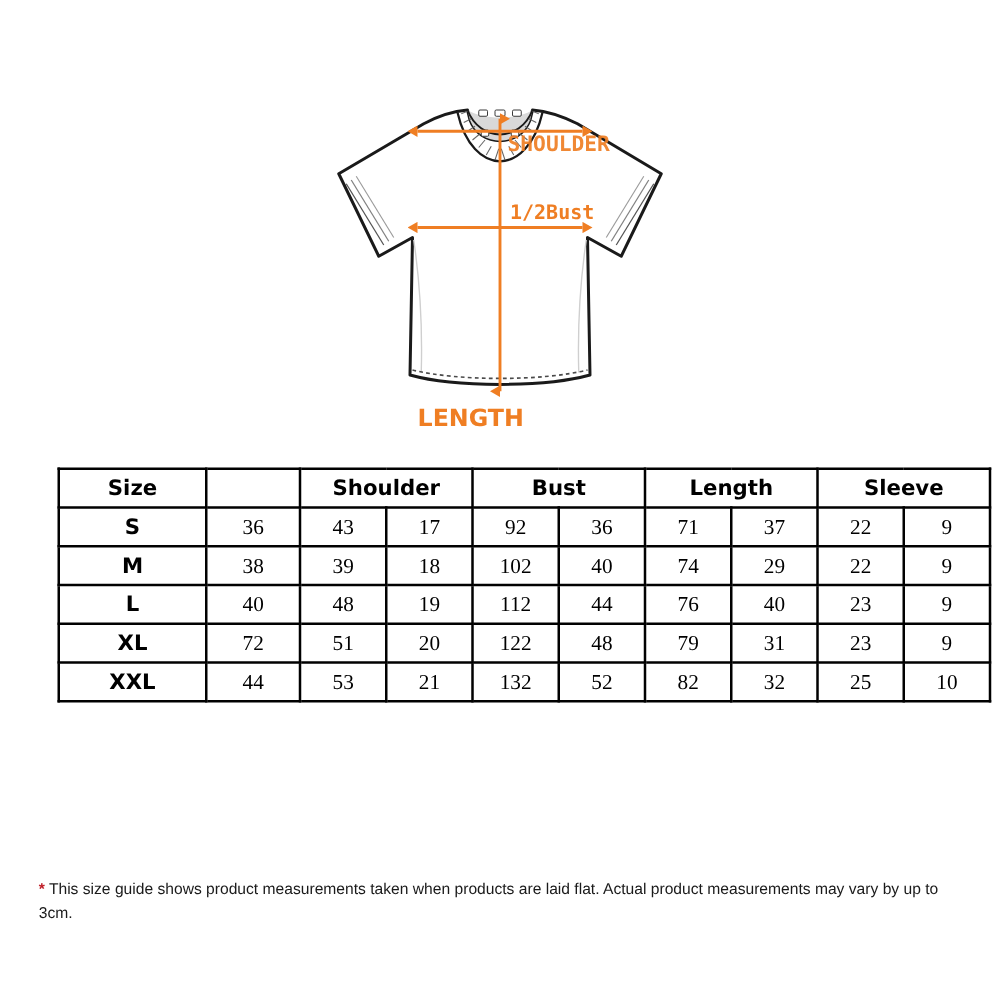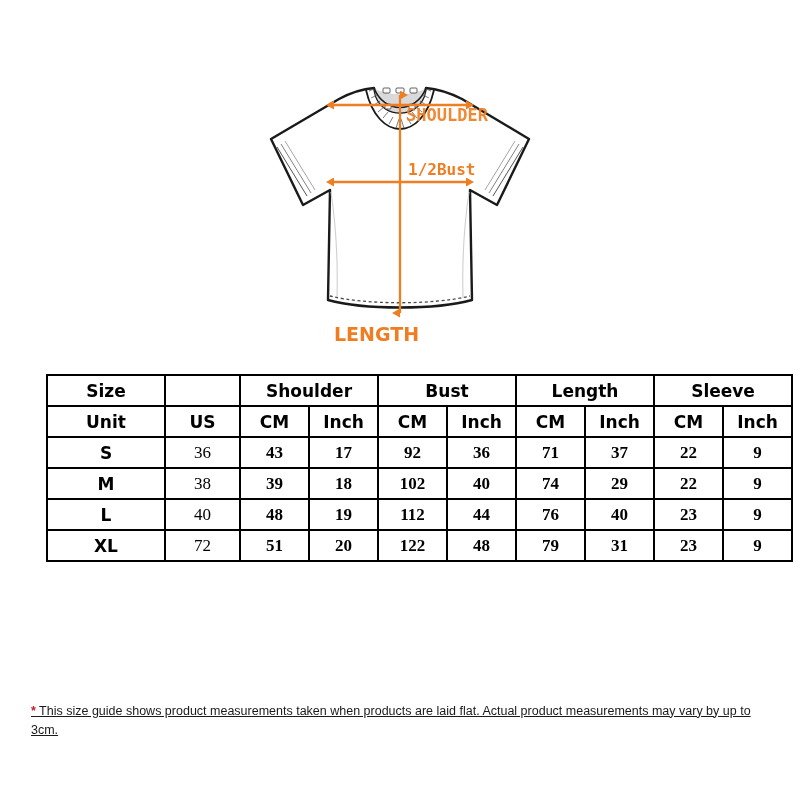--- a/index.html
+++ b/index.html
@@ -62,39 +62,38 @@
     font-weight: bold;
     font-size: 17px;
   }
   td.us-val {
     font-family: "Liberation Serif", serif;
     font-weight: normal;
     font-size: 17px;
   }
   td.num {
     font-family: "Liberation Serif", serif;
-    font-weight: bold;
+    font-weight: normal;
     font-size: 17px;
     margin-left: 41px;
   }
   col.c-size  { width: 118px; }
   col.c-us    { width: 75px; }
   col.c-meas  { width: 69px; }
 
   
   #footnote {
     position: absolute;
     left: 31px;
     top: 689px;
     width: 742px;
     font-family: "Liberation Sans", sans-serif;
     font-size: 12.5px;
     line-height: 1.55;
     color: #1a1a1a;
-    text-decoration: underline;
   }
   #footnote .asterisk {
     color: #c0202a;
     font-weight: bold;
   }
 </style>
 </head>
 <body>
 
 <div id="diagram-area">
@@ -209,32 +208,20 @@
     </colgroup>
     <thead>
       <tr>
         <th>Size</th>
         <th></th>
         <th colspan="2">Shoulder</th>
         <th colspan="2">Bust</th>
         <th colspan="2">Length</th>
         <th colspan="2">Sleeve</th>
       </tr>
-      <tr>
-        <th>Unit</th>
-        <th>US</th>
-        <th>CM</th>
-        <th>Inch</th>
-        <th>CM</th>
-        <th>Inch</th>
-        <th>CM</th>
-        <th>Inch</th>
-        <th>CM</th>
-        <th>Inch</th>
-      </tr>
     </thead>
     <tbody id="size-table-body">
         <tr>
           <td class="size-name">S</td>
           <td class="us-val">36</td>
           <td class="num">43</td>
           <td class="num">17</td>
           <td class="num">92</td>
           <td class="num">36</td>
           <td class="num">71</td>
@@ -271,17 +258,29 @@
           <td class="us-val">72</td>
           <td class="num">51</td>
           <td class="num">20</td>
           <td class="num">122</td>
           <td class="num">48</td>
           <td class="num">79</td>
           <td class="num">31</td>
           <td class="num">23</td>
           <td class="num">9</td>
         </tr>
+        <tr>
+          <td class="size-name">XXL</td>
+          <td class="us-val">44</td>
+          <td class="num">53</td>
+          <td class="num">21</td>
+          <td class="num">132</td>
+          <td class="num">52</td>
+          <td class="num">82</td>
+          <td class="num">32</td>
+          <td class="num">25</td>
+          <td class="num">10</td>
+        </tr>
       </tbody>
   </table>
 </div>
 
 <p id="footnote"><span class="asterisk">*</span><span> This size guide shows product measurements taken when products are laid flat. Actual product measurements may vary by up to 3cm.</span></p>
 
 </body></html>

